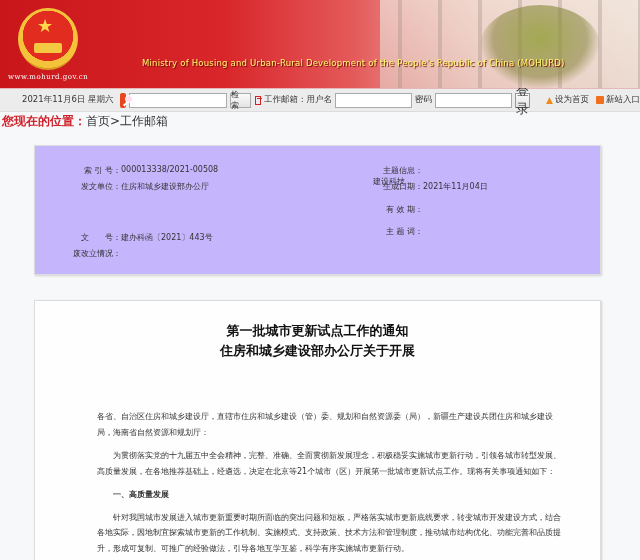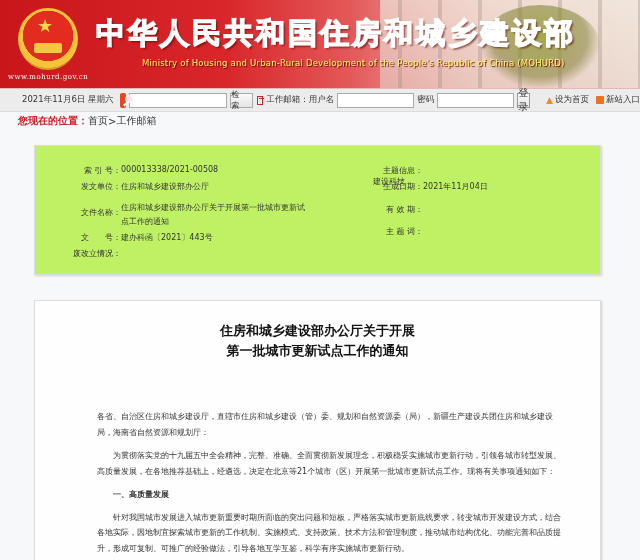--- a/index.html
+++ b/index.html
@@ -28,30 +28,30 @@
   .search-icon::before { content: ""; position: absolute; left: 5px; top: 2px; width: 6px; height: 6px; border: 1.5px solid #fff; border-radius: 50%; background: #fde; }
   .search-icon::after { content: ""; position: absolute; left: 3px; top: 10px; width: 5px; height: 2px; background: #fff; transform: rotate(-45deg); }
   .search-input { margin-left: 3px; width: 98px; height: 15px; border: 1px solid #aaa; background: #fff; }
   .search-btn { margin-left: 3px; width: 48px; height: 15px; border: 1px solid #aaa; background: linear-gradient(#fafafa,#e4e4e4);
     font-size: 8px; color: #333; display: flex; align-items: center; justify-content: center; letter-spacing: 8px; }
   .mail-icon { margin-left: 4px; width: 11px; height: 9px; border: 1.5px solid #d0202a; position: relative; }
   .mail-icon::after { content:""; position:absolute; left:1px; top:1px; width:5px; height:1.5px; background:#d0202a; }
   .toolbar .lbl { margin-left: 3px; white-space: nowrap; }
   .user-input, .pwd-input { margin-left: 3px; width: 77px; height: 15px; border: 1px solid #aaa; background: #fff; }
   .login-btn { margin-left: 3px; width: 26px; height: 15px; border: 1px solid #999; background: linear-gradient(#fafafa,#e4e4e4);
-    font-size: 10px; display: flex; align-items: center; justify-content: center; }
+    font-size: 13px; display: flex; align-items: center; justify-content: center; }
   .home-link { margin-left: 16px; display: flex; align-items: center; white-space: nowrap; }
   .home-icon { color: #f08a1a; font-size: 9px; margin-right: 2px; }
   .new-link { margin-left: 7px; display: flex; align-items: center; white-space: nowrap; }
   .new-icon { width: 8px; height: 8px; background: #f07020; border-radius: 1px; margin-right: 2px; }
 
-  .crumb { height: 18px; padding-left: 18px; font-size: 10px; display: flex; align-items: center; color: #333; }
+  .crumb { height: 18px; padding-left: 2px; font-size: 12px; display: flex; align-items: center; color: #333; }
   .crumb .here { color: #d0202a; font-weight: bold; }
 
-  .meta-box { position: absolute; left: 34px; top: 145px; width: 567px; height: 130px; background: #bef264;
+  .meta-box { position: absolute; left: 34px; top: 145px; width: 567px; height: 130px; background: #c4b5fd;
     border: 1px solid #ddd; box-shadow: 1px 1px 2px #cfcfcf; }
   .meta-row { position: absolute; font-size: 8px; color: #333; display: flex; white-space: nowrap; }
   .meta-row .k { text-align: right; display: inline-block; }
   .meta-row .v { display: inline-block; }
   .meta-left .k { width: 56px; }
   .meta-right .k { width: 50px; }
 
   .doc-box { position: absolute; left: 34px; top: 300px; width: 567px; height: 270px; background: #fefefe;
     border: 1px solid #ddd; box-shadow: 1px 1px 2px #cfcfcf; }
   .doc-title { position: absolute; left: 0; top: 20px; width: 100%; text-align: center; font-weight: bold; font-size: 13px; line-height: 20px; color: #111; }
@@ -64,21 +64,20 @@
 <body>
 
 <div class="banner">
   <div class="bldg"></div>
   <div class="tree"></div>
   <div class="emblem">
     <span class="star">★</span>
     <span class="gate"></span>
   </div>
   <div class="site-url">www.mohurd.gov.cn</div>
-  <div class="cn-title">中华人民共和国住房和城乡建设部</div>
   <div class="en-title">Ministry of Housing and Urban-Rural Development of the People's Republic of China (MOHURD)</div>
 </div>
 
 <div class="toolbar">
   <span class="date">2021年11月6日 星期六</span>
   <span class="search-icon"></span>
   <input class="search-input" value="" style="">
   <span class="search-btn">检索</span>
   <span class="mail-icon"></span>
   <span class="lbl">工作邮箱：用户名</span>
@@ -105,24 +104,20 @@
 
 <div class="meta-box">
   <div class="meta-row meta-left" style="left:30px; top:19px;">
     <span class="k">索 引 号：</span>
       <span class="v">000013338/2021-00508</span>
   </div>
   <div class="meta-row meta-left" style="left:30px; top:35px;">
     <span class="k">发文单位：</span>
       <span class="v">住房和城乡建设部办公厅</span>
   </div>
-  <div class="meta-row meta-left" style="left:30px; top:55px;">
-    <span class="k" style="padding-top:6px;">文件名称：</span>
-    <span class="v" style="white-space:normal; width:188px; line-height:14px;">住房和城乡建设部办公厅关于开展第一批城市更新试点工作的通知</span>
-  </div>
   <div class="meta-row meta-left" style="left:30px; top:86px;">
     <span class="k">文　　号：</span>
       <span class="v">建办科函〔2021〕443号</span>
   </div>
   <div class="meta-row meta-left" style="left:30px; top:102px;">
     <span class="k">废改立情况：</span>
       <span class="v"></span>
   </div>
 
   <div class="meta-row meta-right" style="left:338px; top:19px;flex-direction:column;">
@@ -138,22 +133,22 @@
       <span class="v"></span>
   </div>
   <div class="meta-row meta-right" style="left:338px; top:80px;">
     <span class="k">主 题 词：</span>
       <span class="v"></span>
   </div>
 </div>
 
 <div class="doc-box">
   <div class="doc-title">
+    <div>第一批城市更新试点工作的通知</div>
     <div>住房和城乡建设部办公厅关于开展</div>
-    <div>第一批城市更新试点工作的通知</div>
   </div>
   <div class="doc-body">
     <p>各省、自治区住房和城乡建设厅，直辖市住房和城乡建设（管）委、规划和自然资源委（局），新疆生产建设兵团住房和城乡建设局，海南省自然资源和规划厅：</p>
     <p class="ind">为贯彻落实党的十九届五中全会精神，完整、准确、全面贯彻新发展理念，积极稳妥实施城市更新行动，引领各城市转型发展、高质量发展，在各地推荐基础上，经遴选，决定在北京等21个城市（区）开展第一批城市更新试点工作。现将有关事项通知如下：</p>
     <p class="sec">一、高质量发展</p>
     <p class="ind">针对我国城市发展进入城市更新重要时期所面临的突出问题和短板，严格落实城市更新底线要求，转变城市开发建设方式，结合各地实际，因地制宜探索城市更新的工作机制、实施模式、支持政策、技术方法和管理制度，推动城市结构优化、功能完善和品质提升，形成可复制、可推广的经验做法，引导各地互学互鉴，科学有序实施城市更新行动。</p>
   </div>
 </div>
 
 </body></html>

